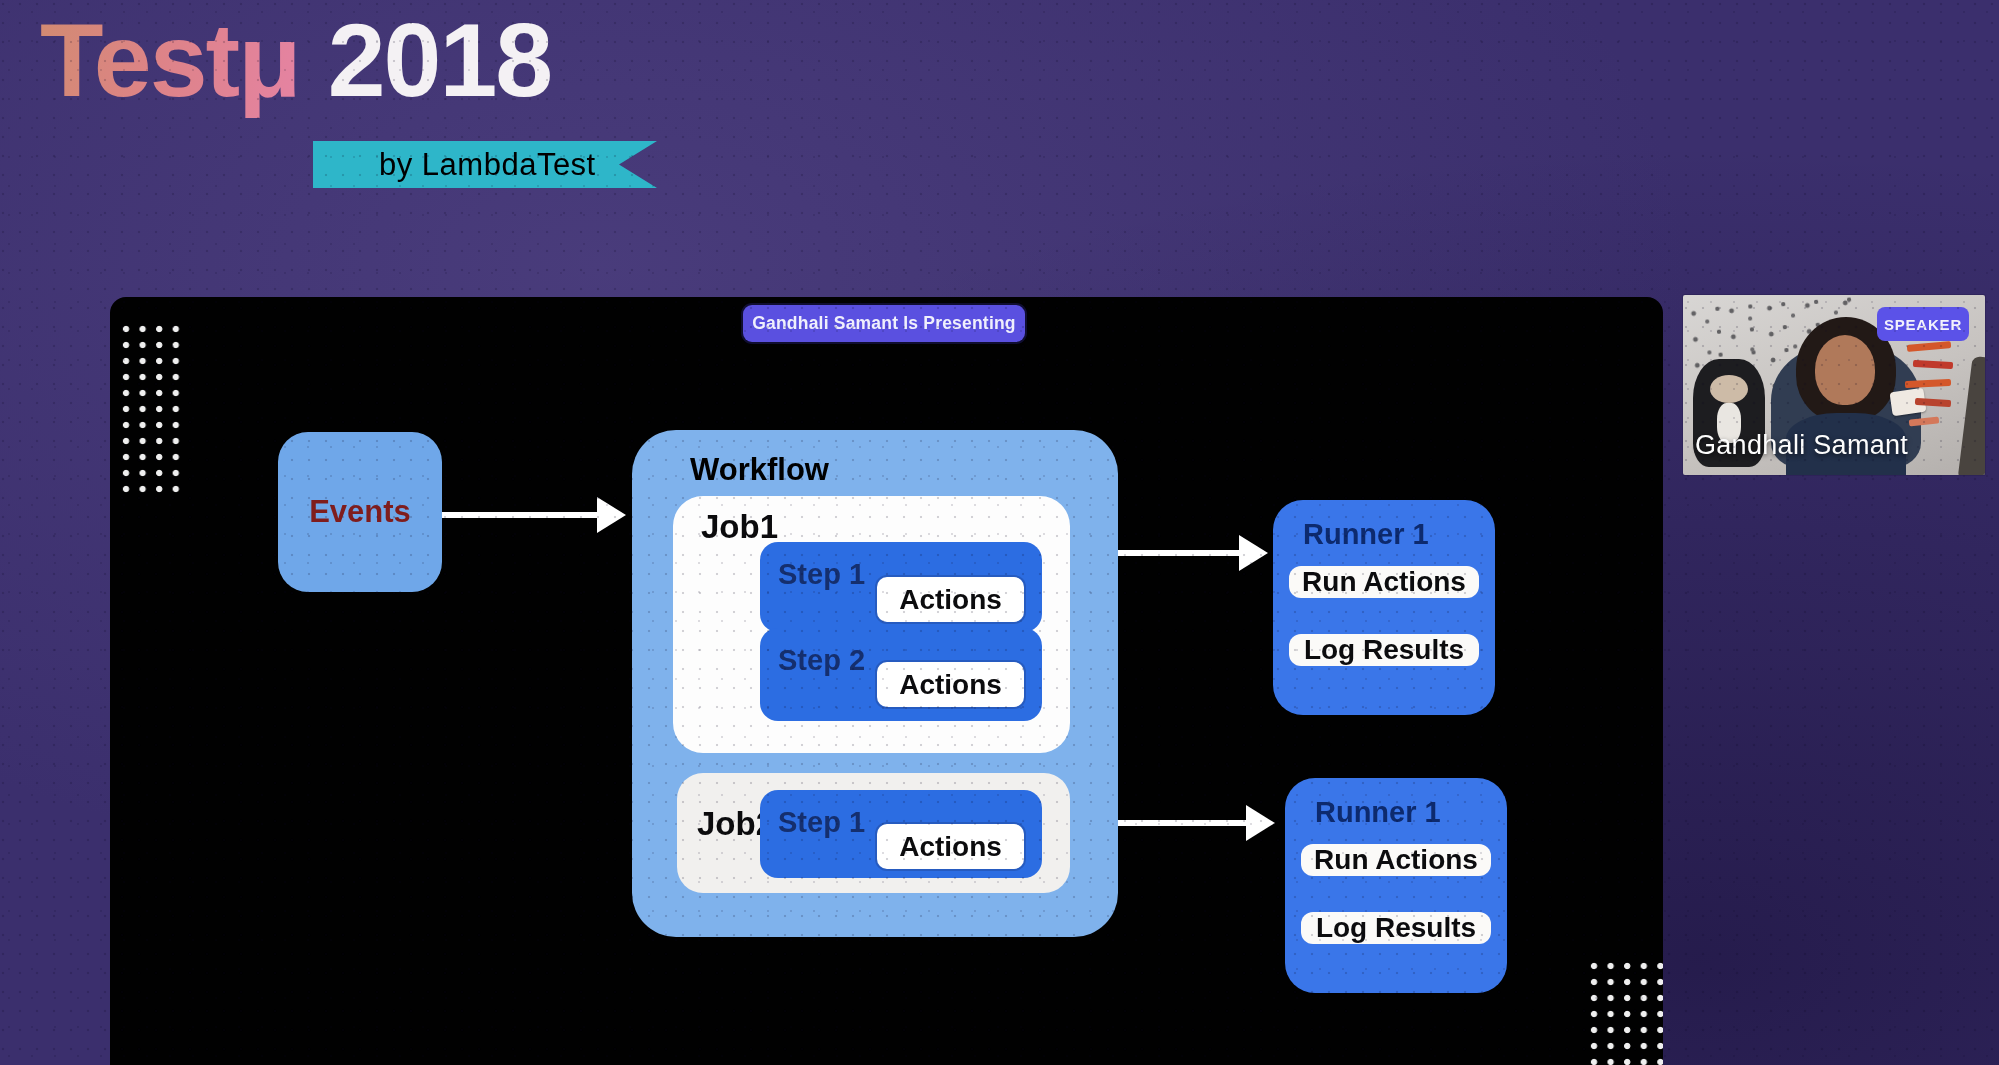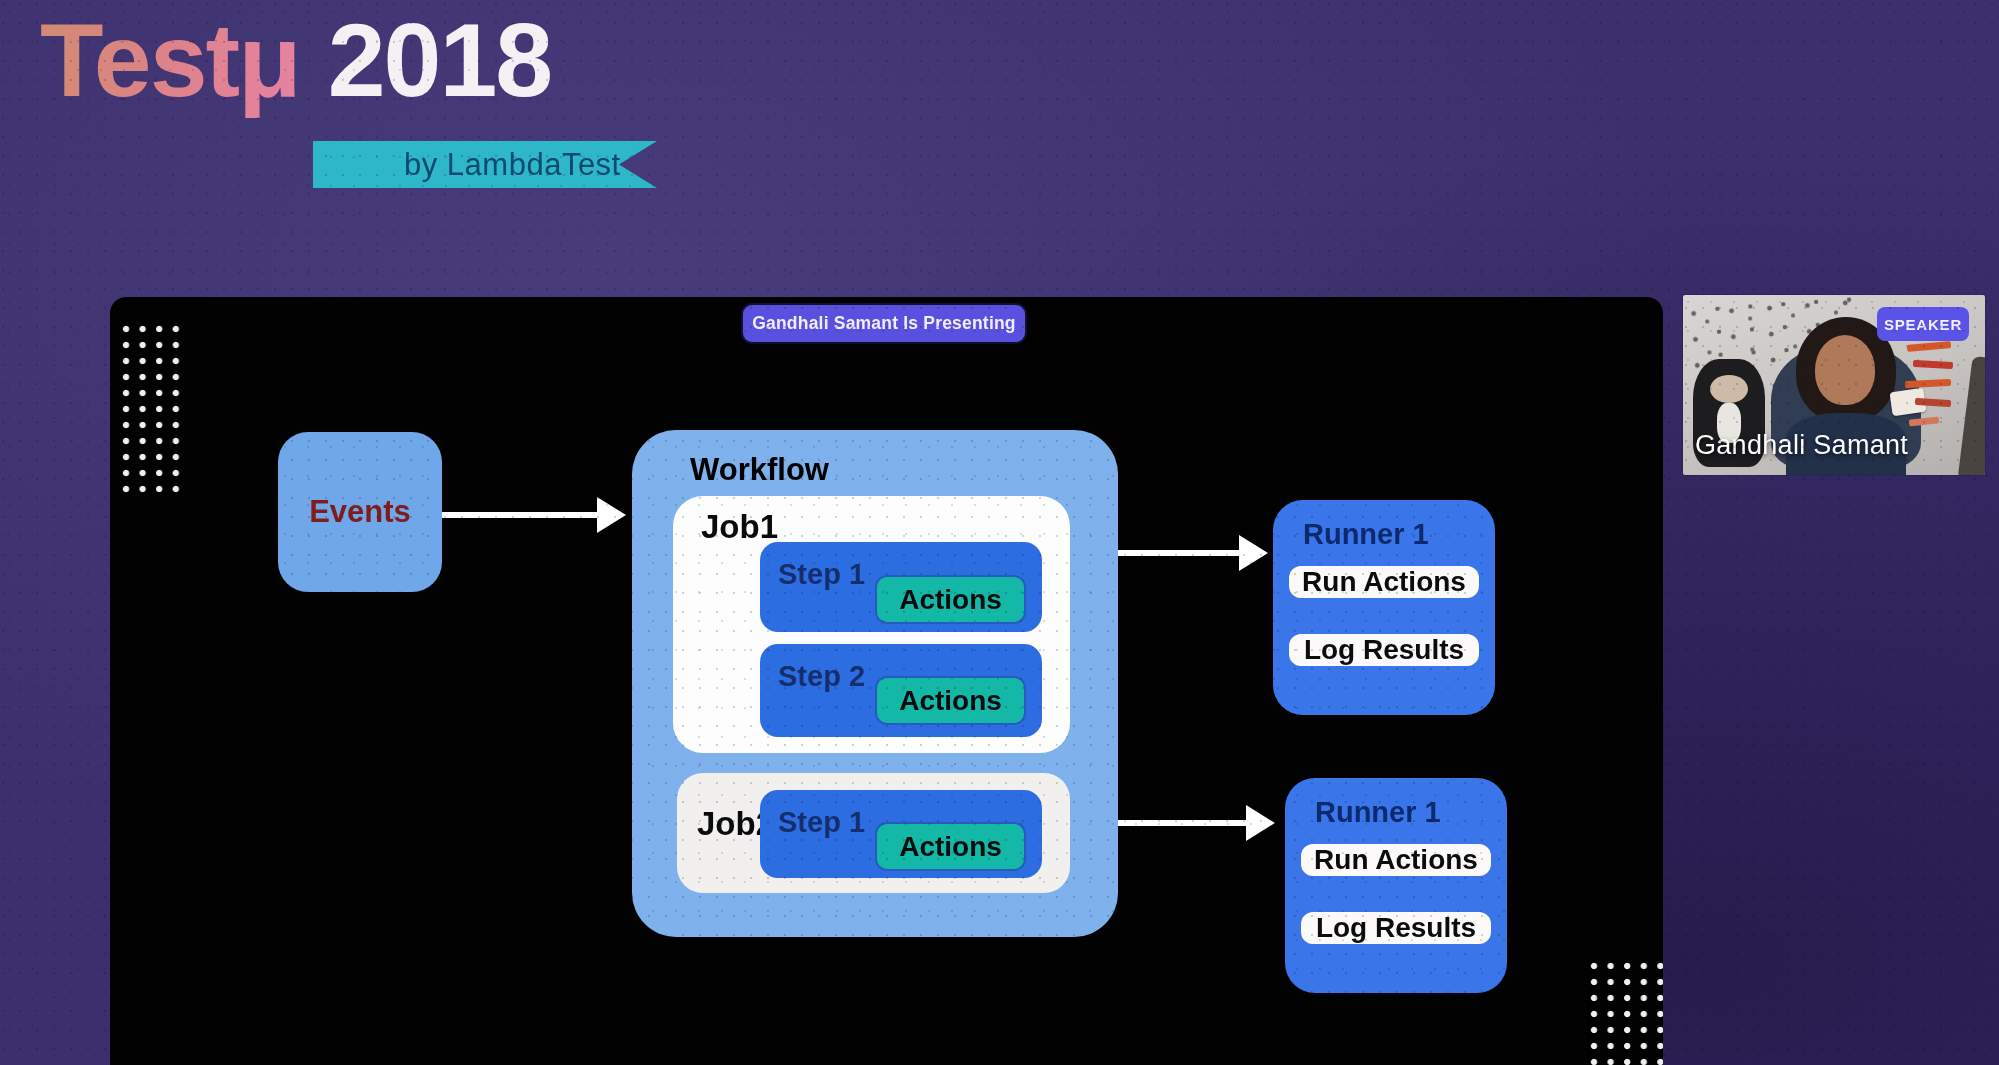--- a/index.html
+++ b/index.html
@@ -27,21 +27,21 @@
   .logo .t1 {
     background:linear-gradient(100deg, #d28b71 0%, #dd8387 45%, #e583a3 100%);
     -webkit-background-clip:text; background-clip:text; color:transparent;
   }
   .logo .t2 { color:#f4f1f4; margin-left:28px; }
 
   .ribbon { position:absolute; left:313px; top:141px; width:344px; height:47px;
     background:#2eb6c9; display:flex; align-items:center; padding-left:66px;
     clip-path:polygon(0 0, 100% 0, calc(100% - 38px) 50%, 100% 100%, 0 100%);
   }
-  .ribbon span { color:#0c4a6e; font-size:31px; font-weight:500; letter-spacing:.5px;margin-left:25px; }
+  .ribbon span { color:#000000; font-size:31px; font-weight:500; letter-spacing:.5px; }
 
   
   .slide { position:absolute; left:110px; top:297px; width:1553px; height:768px;
     background:#010101; border-radius:16px 16px 0 0; overflow:hidden; }
 
   .presenting-badge { position:absolute; left:633px; top:8px; width:282px; height:37px;
     background:#5a50e0; border-radius:9px; display:flex; align-items:center; justify-content:center;
     box-shadow:0 0 0 2px rgba(30,25,90,.55); }
   .presenting-badge span { color:#efeffc; font-size:17.5px; font-weight:700; letter-spacing:.2px; }
 
@@ -63,25 +63,25 @@
   .job1 { position:absolute; left:41px; top:66px; width:397px; height:257px;
     background:#fdfdfd; border-radius:30px; }
   .job1-label { position:absolute; left:28px; top:12px; color:#0b0b0d; font-size:33px; font-weight:700; }
 
   .job2 { position:absolute; left:45px; top:343px; width:393px; height:120px;
     background:#f1f0ee; border-radius:26px; }
   .job2-label { position:absolute; left:20px; top:32px; color:#0b0b0d; font-size:33px; font-weight:700; }
 
   .step { position:absolute; width:282px; height:90px; background:#2c6de2; border-radius:18px; }
   .step-1a { left:87px; top:46px; }
-  .step-1b { left:87px; top:148px; height:93px; }
+  .step-1b { left:87px; top:132px; height:93px; }
   .step-2a { left:83px; top:17px; height:88px; }
   .step-label { position:absolute; left:18px; top:16px; color:#152f6e; font-size:29px; font-weight:700; }
   .actions-btn { position:absolute; left:117px; top:35px; width:147px; height:45px;
-    background:#14b8a6; border-radius:10px; display:flex; align-items:center; justify-content:center;
+    background:#ffffff; border-radius:10px; display:flex; align-items:center; justify-content:center;
     box-shadow:0 0 0 2px rgba(20,40,90,.25); }
   .actions-btn span { color:#0c0c0e; font-size:28px; font-weight:700; }
   .step-1b .actions-btn, .step-2a .actions-btn { top:34px; }
 
   .runner { position:absolute; width:222px; height:215px; background:#3a76e9; border-radius:30px; }
   .runner-top { left:1163px; top:203px; }
   .runner-bottom { left:1175px; top:481px; }
   .runner-label { position:absolute; left:30px; top:18px; color:#0d2a6e; font-size:29px; font-weight:700; }
   .runner-btn { position:absolute; left:16px; width:190px; height:32px; background:#fbfaf8;
     border-radius:12px; display:flex; align-items:center; justify-content:center; }

